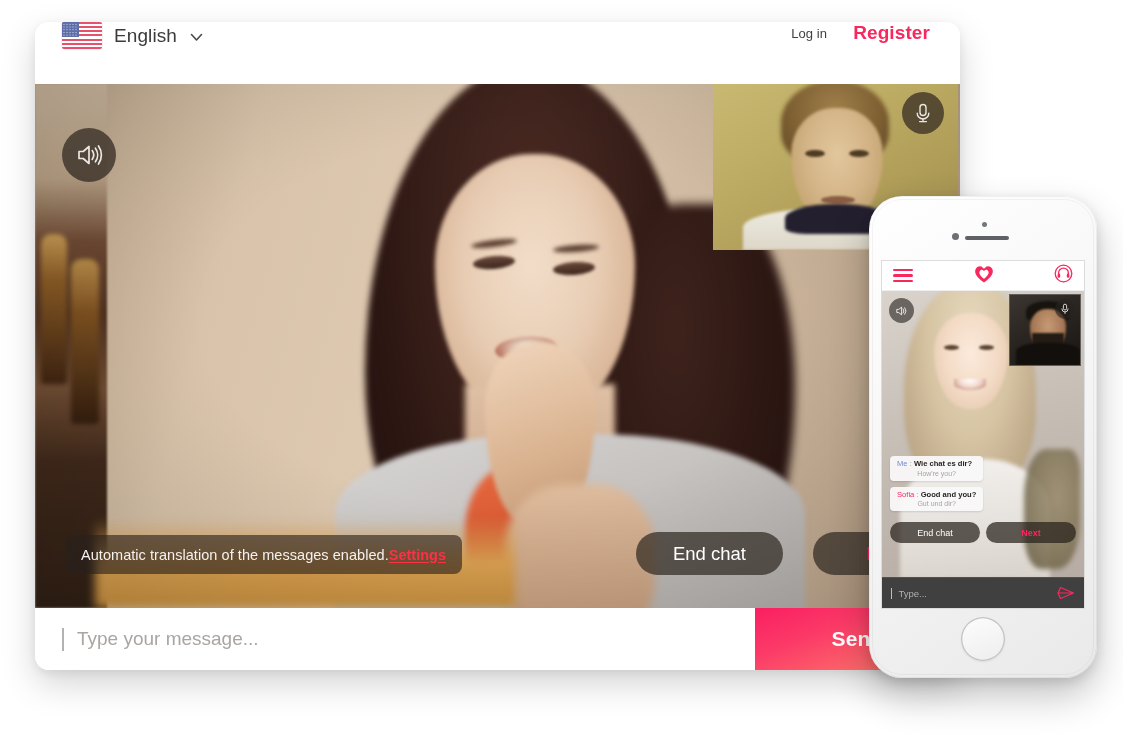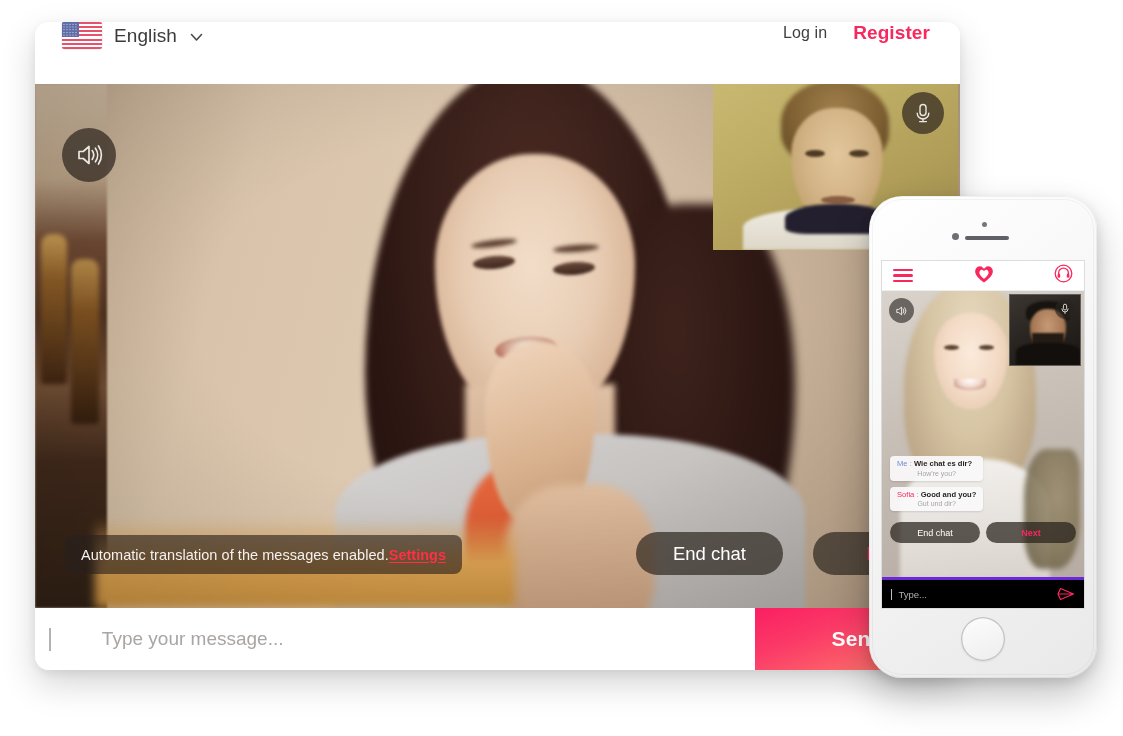--- a/index.html
+++ b/index.html
@@ -92,21 +92,21 @@
   }
   .chev svg { display: block; }
 
   .topbar-right {
     margin-left: auto;
     display: flex;
     align-items: center;
     gap: 26px;
   }
   .login-link {
-    font-size: 16px;
+    font-size: 13px;
     color: #3f3f3f;
     cursor: pointer;
     letter-spacing: 0.1px;
   }
   .register-link {
     font-size: 19px;
     color: #f8285f;
     font-weight: 700;
     cursor: pointer;
     letter-spacing: 0.1px;
@@ -407,22 +407,21 @@
     width: 100%;
     height: 62px;
     background: #ffffff;
     display: flex;
     align-items: stretch;
   }
   .composer-input {
     flex: 1;
     display: flex;
     align-items: center;
-    padding-left: 14px;
-    gap: 38px;
+    padding-left: 27px;
   }
   .caret {
     width: 2px;
     height: 23px;
     background: #b5b1ae;
     margin-right: 13px;
   }
   .msg-input {
     border: none;
     outline: none;
@@ -716,22 +715,22 @@
     white-space: nowrap;
   }
   .pv-pill.next { color: #f8285f; font-weight: 700; }
 
   
   .pv-composer {
     position: absolute;
     left: 0; bottom: 0;
     width: 100%;
     height: 31px;
-    background: #000000;
-    border-top: 3px solid #6d28d9;
+    background: #404040;
+    border-top: 1px solid #6d28d9;
     display: flex;
     align-items: center;
     padding: 0 9px;
   }
   .pv-caret {
     width: 1.4px; height: 11px;
     background: #bdbdbd;
     margin-right: 6px;
   }
   .pv-input {

